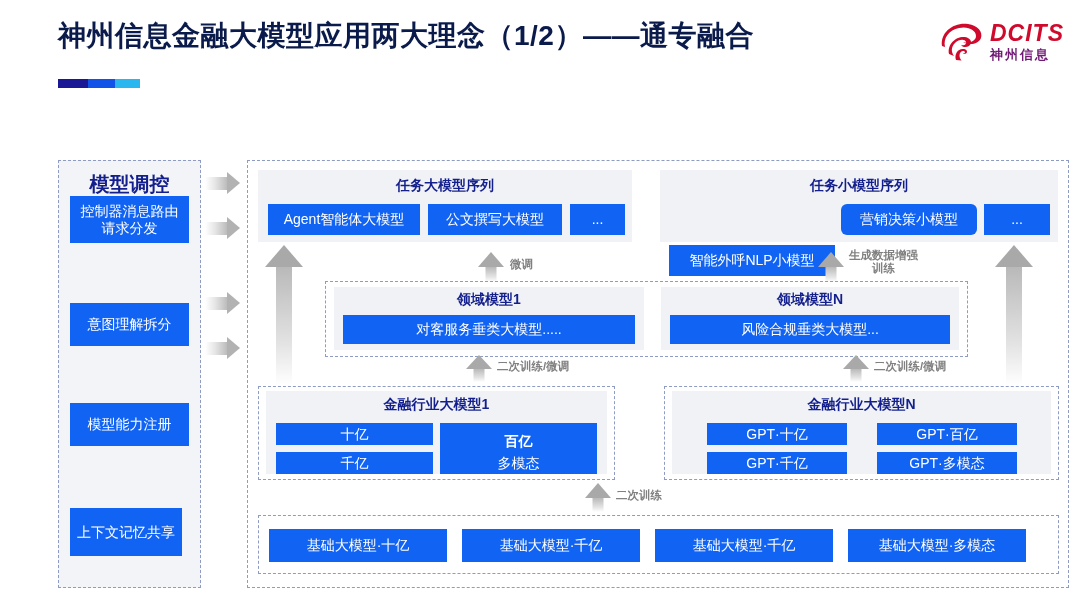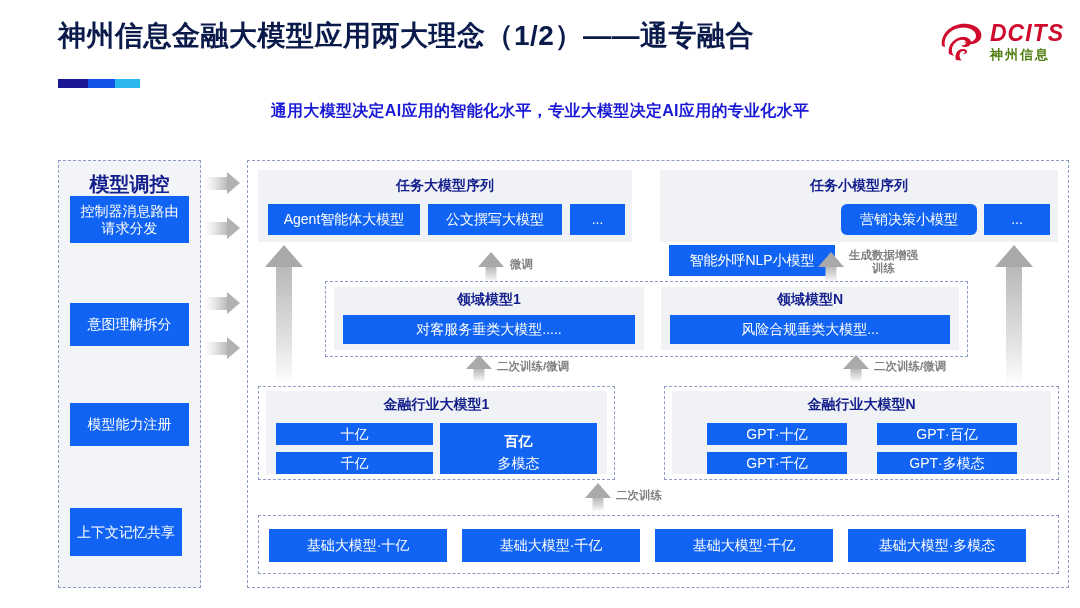--- a/index.html
+++ b/index.html
@@ -22,21 +22,21 @@
   .accentbar{position:absolute;left:58px;top:79px;width:82px;height:9px;display:flex;}
   .accentbar i{display:block;height:100%;}
   .accentbar i:nth-child(1){width:30px;background:#1b1896;}
   .accentbar i:nth-child(2){width:27px;background:#1152e8;}
   .accentbar i:nth-child(3){width:25px;background:#2ab6ef;}
 
   .logo{position:absolute;right:16px;top:17px;height:48px;display:flex;align-items:center;gap:6px;}
   .logo .mark{width:46px;height:42px;position:relative;flex:0 0 auto;}
   .logo .words{display:flex;flex-direction:column;line-height:1;}
   .logo .words .en{font-size:23px;font-weight:bold;color:#cf0a2c;letter-spacing:1px;font-style:italic;}
-  .logo .words .cn{font-size:13px;font-weight:bold;color:#4d7c0f;letter-spacing:2px;margin-top:3px;}
+  .logo .words .cn{font-size:13px;font-weight:bold;color:#701a75;letter-spacing:2px;margin-top:3px;}
 
   .subtitle{
     position:absolute;left:0;right:0;top:101px;text-align:center;
     font-size:16px;font-weight:bold;color:#1a1ad6;letter-spacing:.3px;
   }
 
   
   .dashbox{position:absolute;border:1px dashed #8e9bc2;background:transparent;box-sizing:border-box;}
   .panel{position:absolute;background:#f1f2f6;box-sizing:border-box;}
   .bluebox{
@@ -85,21 +85,20 @@
         <path d="M11 34 C9 24,18 16,27 17 C33 18,35 23,31 26 C28 28,24 27,23 25 C26 26,29 24,28 22 C27 19,21 19,17 23 C13 27,13 32,16 36 Z" fill="#cf0a2c"></path>
         <path d="M18 40 C16 34,20 28,26 29 C29 29.5,30 32,28 33.5 C27 34,25 33.8,25 33 C27 33.5,27.5 32,26.5 31.4 C24.5 30.3,21.5 32,21.5 35.5 C21.5 37.6,22.4 39.3,23.6 40.4 Z" fill="#cf0a2c"></path>
       </svg>
     </div>
     <div class="words">
       <div class="en">DCITS</div>
       <div class="cn">神州信息</div>
     </div>
   </div>
 
-  <div class="subtitle">通用大模型决定AI应用的智能化水平，专业大模型决定AI应用的专业化水平</div>
 
   <div class="sidecol">
     <div class="st">模型调控</div>
   </div>
   <div class="bluebox" style="left:70px;top:196px;width:119px;height:47px;">控制器消息路由请求分发</div>
   <div class="bluebox" style="left:70px;top:303px;width:119px;height:43px;">意图理解拆分</div>
   <div class="bluebox" style="left:70px;top:403px;width:119px;height:43px;">模型能力注册</div>
   <div class="bluebox" style="left:70px;top:508px;width:112px;height:48px;">上下文记忆共享</div>
 
   <div class="rarrow" style="left:205px;top:172px;">

